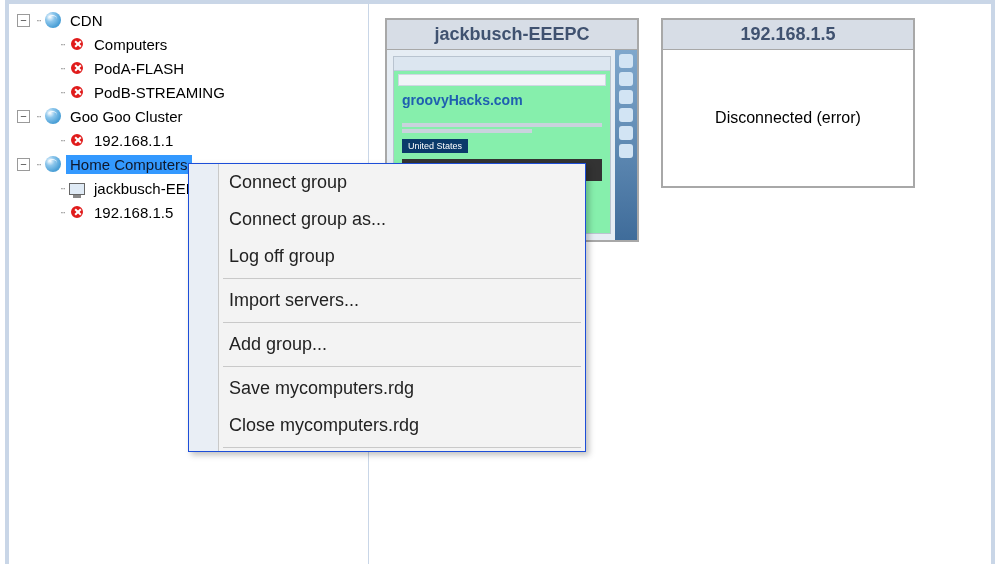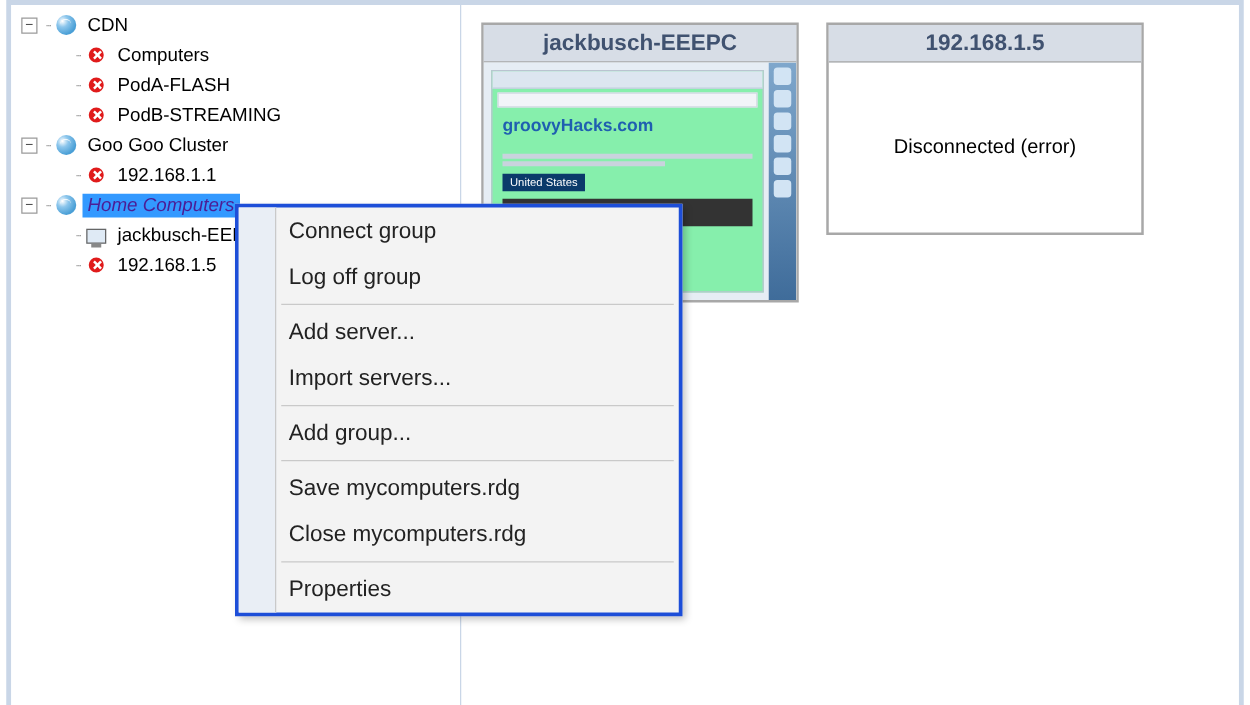--- a/index.html
+++ b/index.html
@@ -46,21 +46,21 @@
     margin-right: 6px;
     font-size: 11px;
     line-height: 1;
     color: #444;
     cursor: pointer;
     user-select: none;
   }
   .spacer-exp { width: 13px; margin-right: 6px; display: inline-block; }
   .dots { color: #999; letter-spacing: -2px; margin-right: 4px; font-size: 10px;}
   .label { padding: 1px 4px; cursor: default; }
-  .selected { background: #3399ff; color: #4c1d95; font-style: italic; }
+  .selected { background: #3399ff; color: #0f172a; }
 
   
   .ico { width: 18px; height: 18px; display: inline-flex; align-items:center; justify-content:center; margin-right: 4px; }
   .globe {
     width: 16px; height: 16px; border-radius: 50%;
     background: radial-gradient(circle at 5px 5px,#fff 0,#8cc6ec 30%,#4a9fd6 70%);
     position: relative;
   }
   .globe:after{
     content:""; position:absolute; inset:3px 4px 4px 3px;
@@ -135,23 +135,23 @@
   .ss-btn{ display:inline-block; background:#0b3a6a; color:#fff; font-size:9px; padding:2px 6px; margin:4px 8px;}
   .ss-dark{ height:22px; background:#333; margin: 2px 8px 0;}
   .ss-taskbar{ position:absolute; right:0; top:0; bottom:0; width:22px;
     background:linear-gradient(#7fa7cc,#3f6c9a);}
   .ss-tb-ico{ width:14px; height:14px; margin:4px auto; background:#d2e4f4; border-radius:3px;}
 
   
   .ctxmenu{
     position:absolute;
     left:188px; top:163px;
-    width:358px;
+    width:398px;
     background:#f3f3f3;
-    border:3px solid #1d4ed8;
+    border:1px solid #1d4ed8;
     box-shadow: 3px 3px 6px rgba(0,0,0,.25);
     z-index:50;
   }
   .ctxmenu .gutter{
     position:absolute; left:0; top:0; bottom:0; width:30px;
     background:#e9eef5; border-right:1px solid #c9c9c9;
   }
   .ctxmenu ul{ list-style:none; position:relative; }
   .ctxmenu li{
     padding: 8px 14px 8px 40px;
@@ -304,25 +304,24 @@
       <div class="thumb-header">192.168.1.5</div>
       <div class="thumb-body">Disconnected (error)</div>
     </div>
   </div>
 </div>
 
 <div class="ctxmenu">
   <div class="gutter"></div>
   <ul id="ctxlist">
       <li>Connect group</li>
+      <li>Connect group as...</li>
       <li>Log off group</li>
       <li class="sep"></li>
-      <li>Add server...</li>
       <li>Import servers...</li>
       <li class="sep"></li>
       <li>Add group...</li>
       <li class="sep"></li>
       <li>Save mycomputers.rdg</li>
       <li>Close mycomputers.rdg</li>
       <li class="sep"></li>
-      <li>Properties</li>
     </ul>
 </div>
 
 </body></html>

